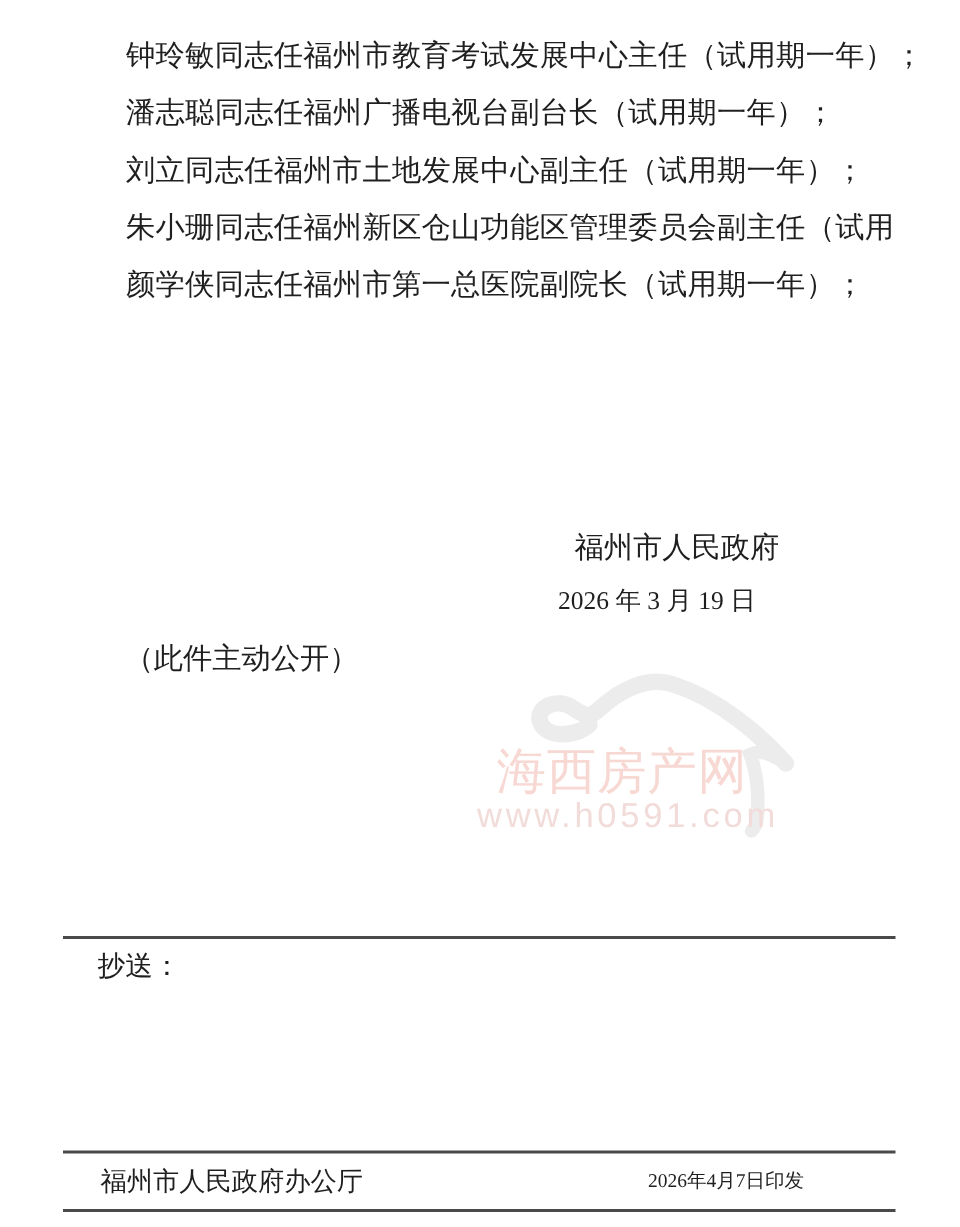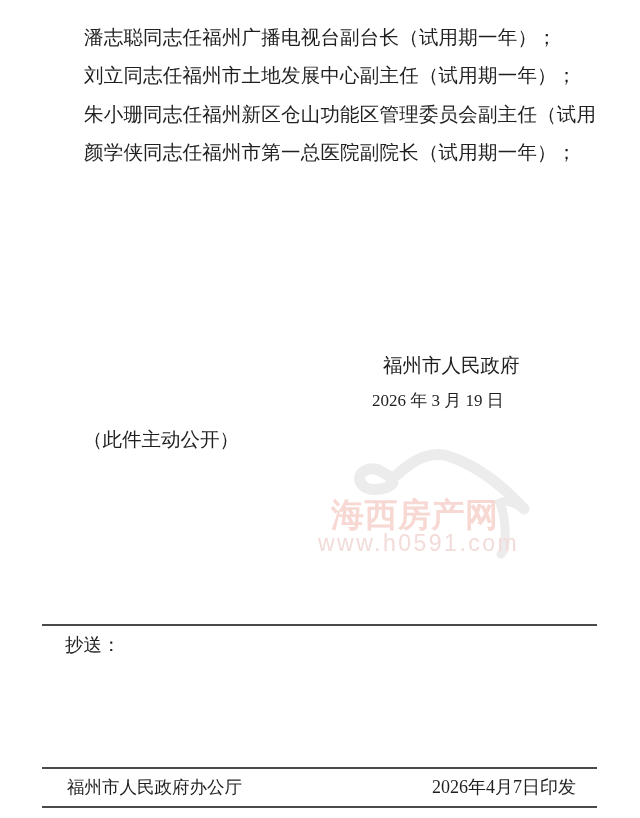--- a/index.html
+++ b/index.html
@@ -59,21 +59,21 @@
     top: 443px;
     width: 210px;
     height: 120px;
     z-index: 1;
   }
   .wm-title {
     position: absolute;
     left: 331px;
     top: 496px;
     font-size: 33px;
-    font-weight: bold;
+    font-weight: normal;
     line-height: 38px;
     letter-spacing: 0.5px;
     white-space: nowrap;
     z-index: 2;
     text-align: right;
   }
   .wm-url {
     position: absolute;
     left: 318px;
     top: 532px;
@@ -123,31 +123,32 @@
     left: 67px;
     top: 776px;
     font-size: 17.5px;
     line-height: 22px;
     white-space: nowrap;
   }
   .footer-date {
     position: absolute;
     left: 432px;
     top: 776px;
-    font-size: 18px;
+    font-size: 13px;
     line-height: 22px;
     white-space: nowrap;
   }
 </style>
 </head>
 <body>
 
 <div class="page" style="color: rgb(31, 31, 31);">
 
   <div class="body-text" id="body-lines">
+      <div class="bline indent">钟玲敏同志任福州市教育考试发展中心主任（试用期一年）；</div>
       <div class="bline indent">潘志聪同志任福州广播电视台副台长（试用期一年）；</div>
       <div class="bline indent">刘立同志任福州市土地发展中心副主任（试用期一年）；</div>
       <div class="bline indent">朱小珊同志任福州新区仓山功能区管理委员会副主任（试用</div>
       <div class="bline indent">颜学侠同志任福州市第一总医院副院长（试用期一年）；</div>
     </div>
 
   <div class="sig-name">福州市人民政府</div>
   <div class="sig-date">2026 年 3 月 19 日</div>
 
   <div class="disclosure">（此件主动公开）</div>

